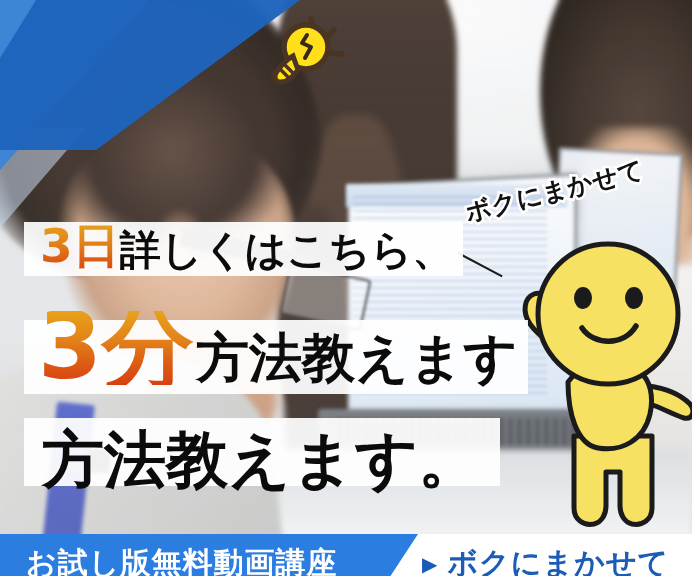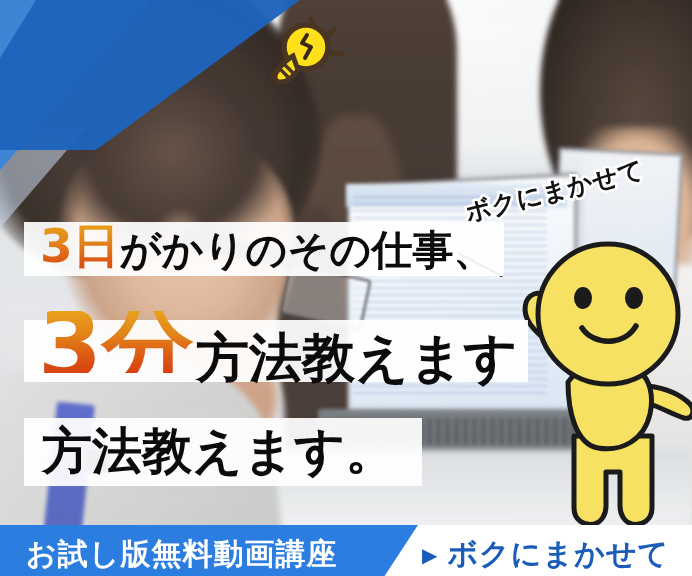--- a/index.html
+++ b/index.html
@@ -246,39 +246,39 @@
     position:absolute;
     background:rgba(255,255,255,.93);
     display:flex; 
     white-space:nowrap;
     font-family:"DejaVu Sans","Liberation Sans",sans-serif;
     font-weight:700;
     color:#0b0b0b;
     margin-left:24px;
   }
   .band1 { left:0; top:222px; height:54px; padding:0 10px 0 16px; font-size:41px; }
-  .band2 { left:0; top:320px; height:62px; padding:0 10px 0 14px; font-size:53px; }
-  .band3 { left:0; top:418px; height:68px; padding:0 26px 0 18px; font-size:50px; }
+  .band2 { left:0; top:320px; height:74px; padding:0 10px 0 14px; font-size:53px; }
+  .band3 { left:0; top:418px; height:68px; padding:0 20px 0 18px; font-size:62px; }
 
   .hl-num {
     background:linear-gradient(180deg,#e8a21a 0%,#e2831a 38%,#dc5a14 72%,#d8400f 100%);
     -webkit-background-clip:text; background-clip:text;
     color:transparent;
   }
   .num-sm { font-size:47px; line-height:1; }
   .num-lg {
     font-size:92px; line-height:.78;
     position:relative; top:-9px;
     margin-right:2px;
   }
   .band2 .rest { position:relative; top:3px; }
   .band1 .rest { position:relative; top:1px; }
 
   
-  .cta { position:absolute; left:0; bottom:0; width:692px; height:51px; }
+  .cta { position:absolute; left:0; bottom:0; width:692px; height:42px; }
   .cta-white { position:absolute; inset:0; background:#ffffff; }
   .cta-blue {
     position:absolute; left:0; top:0; width:418px; height:58px;
     background:#2b7de0;
     clip-path:polygon(0 0, 418px 0, 380px 58px, 0 58px);
   }
   .cta-label {
     position:absolute; left:26px; top:0; height:58px;
     display:flex; align-items:center;
     color:#ffffff; font-size:30px; font-weight:700; letter-spacing:1px;
@@ -389,21 +389,21 @@
       </g>
 
       <ellipse cx="85" cy="62" rx="9" ry="11" fill="#1b1b1b"></ellipse>
       <ellipse cx="136" cy="62" rx="9" ry="11" fill="#1b1b1b"></ellipse>
       <path d="M84 92 C96 110 126 110 138 90" fill="none" stroke="#1b1b1b" stroke-width="5.5" stroke-linecap="round"></path>
     </svg>
   </div>
 
   <div class="band band1">
     <span class="hl-num num-sm">3日</span>
-    <span class="rest">がかりのその仕事、</span>
+    <span class="rest">詳しくはこちら、</span>
   </div>
 
   <div class="band band2">
     <span class="hl-num num-lg">3分</span>
     <span class="rest">方法教えます</span>
   </div>
 
   <div class="band band3">
     <span class="rest">方法教えます。</span>
   </div>

